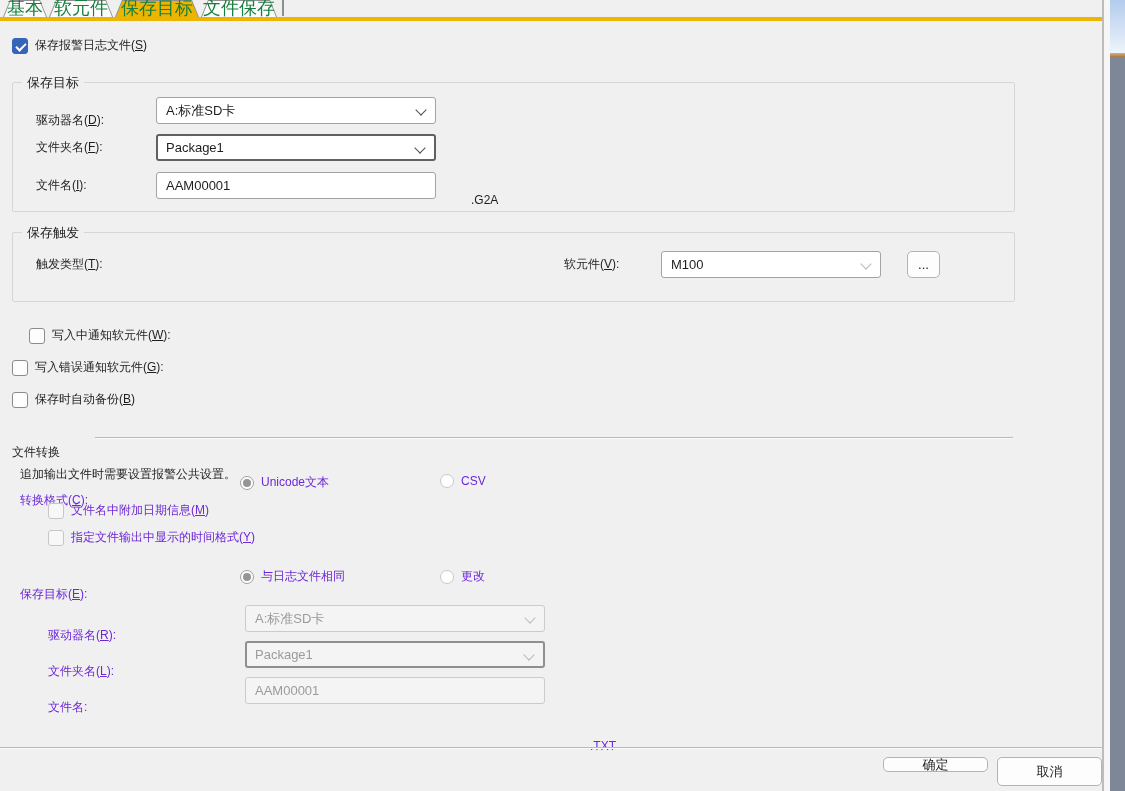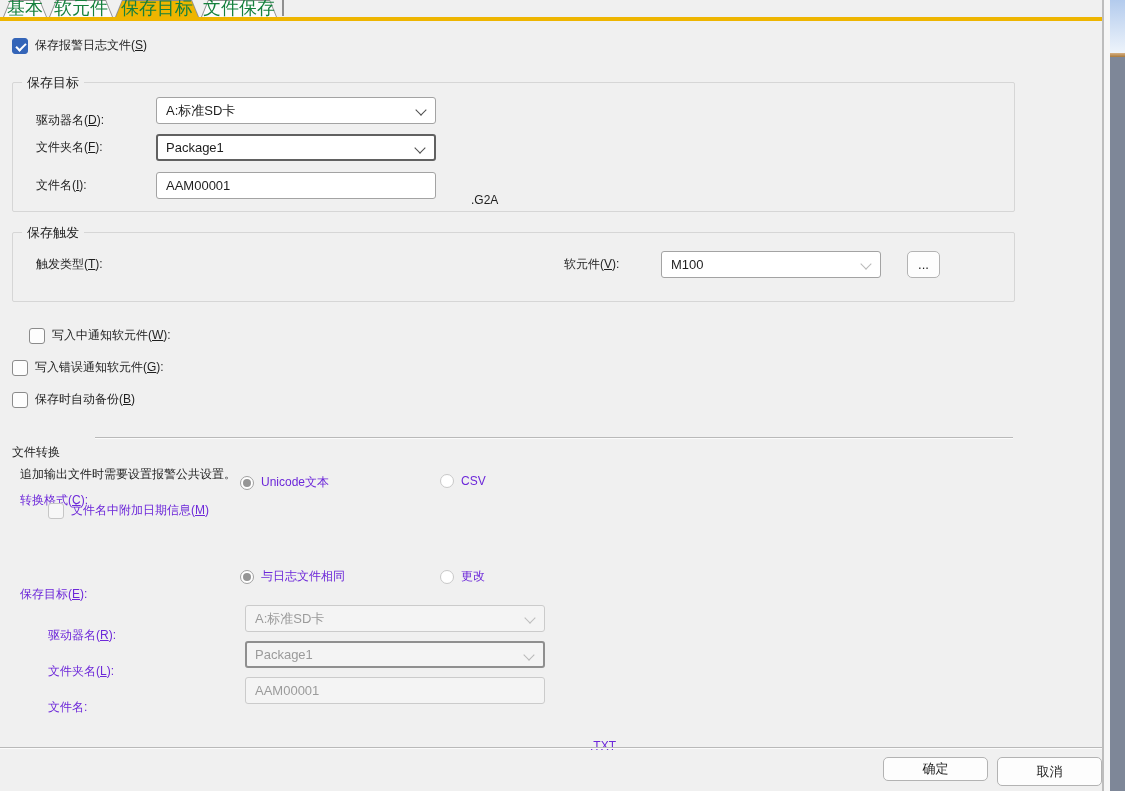--- a/index.html
+++ b/index.html
@@ -173,20 +173,24 @@
     </div>
     <div class="row" style="left:440px;top:474px">
       <span class="rad"></span>
       <span class="t g">CSV</span>
     </div>
 
     <div class="row" style="left:48px;top:502px">
       <span class="cbx dis"></span>
       <span class="t g mn">文件名中附加日期信息(<u>M</u>)</span>
     </div>
+    <div class="row" style="left:48px;top:529px">
+      <span class="cbx dis"></span>
+      <span class="t g mn">指定文件输出中显示的时间格式(<u>Y</u>)</span>
+    </div>
 
     <span class="t g abs mn" style="left:20px;top:570px">保存目标(<u>E</u>):</span>
     <div class="row" style="left:240px;top:568px">
       <span class="rad on"></span>
       <span class="t g">与日志文件相同</span>
     </div>
     <div class="row" style="left:440px;top:568px">
       <span class="rad"></span>
       <span class="t g">更改</span>
     </div>
@@ -201,21 +205,21 @@
     <div class="field dis2" style="left:245px;top:641px;width:300px">
       <span>Package1</span>
       <span class="chev lt"></span>
     </div>
 
     <span class="t g abs" style="left:48px;top:683px">文件名:</span>
     <input class="field dis" style="left: 245px; top: 677px; width: 300px;" disabled="" value="AAM00001">
     <span class="t g abs" style="left:590px;top:723px">.TXT</span>
 
     <div class="sep" style="left:0;top:747px;width:1102px"></div>
-    <div class="btn" style="left:883px;top:757px;width:105px;height:24px">
+    <div class="btn" style="left:883px;top:757px;width:105px;height:15px">
       <span>确定</span>
     </div>
     <div class="btn" style="left:997px;top:757px;width:105px;height:29px">
       <span>取消</span>
     </div>
   </div>
 
   <div class="gap"></div>
   <div class="strip">
     <div class="sky"></div>

